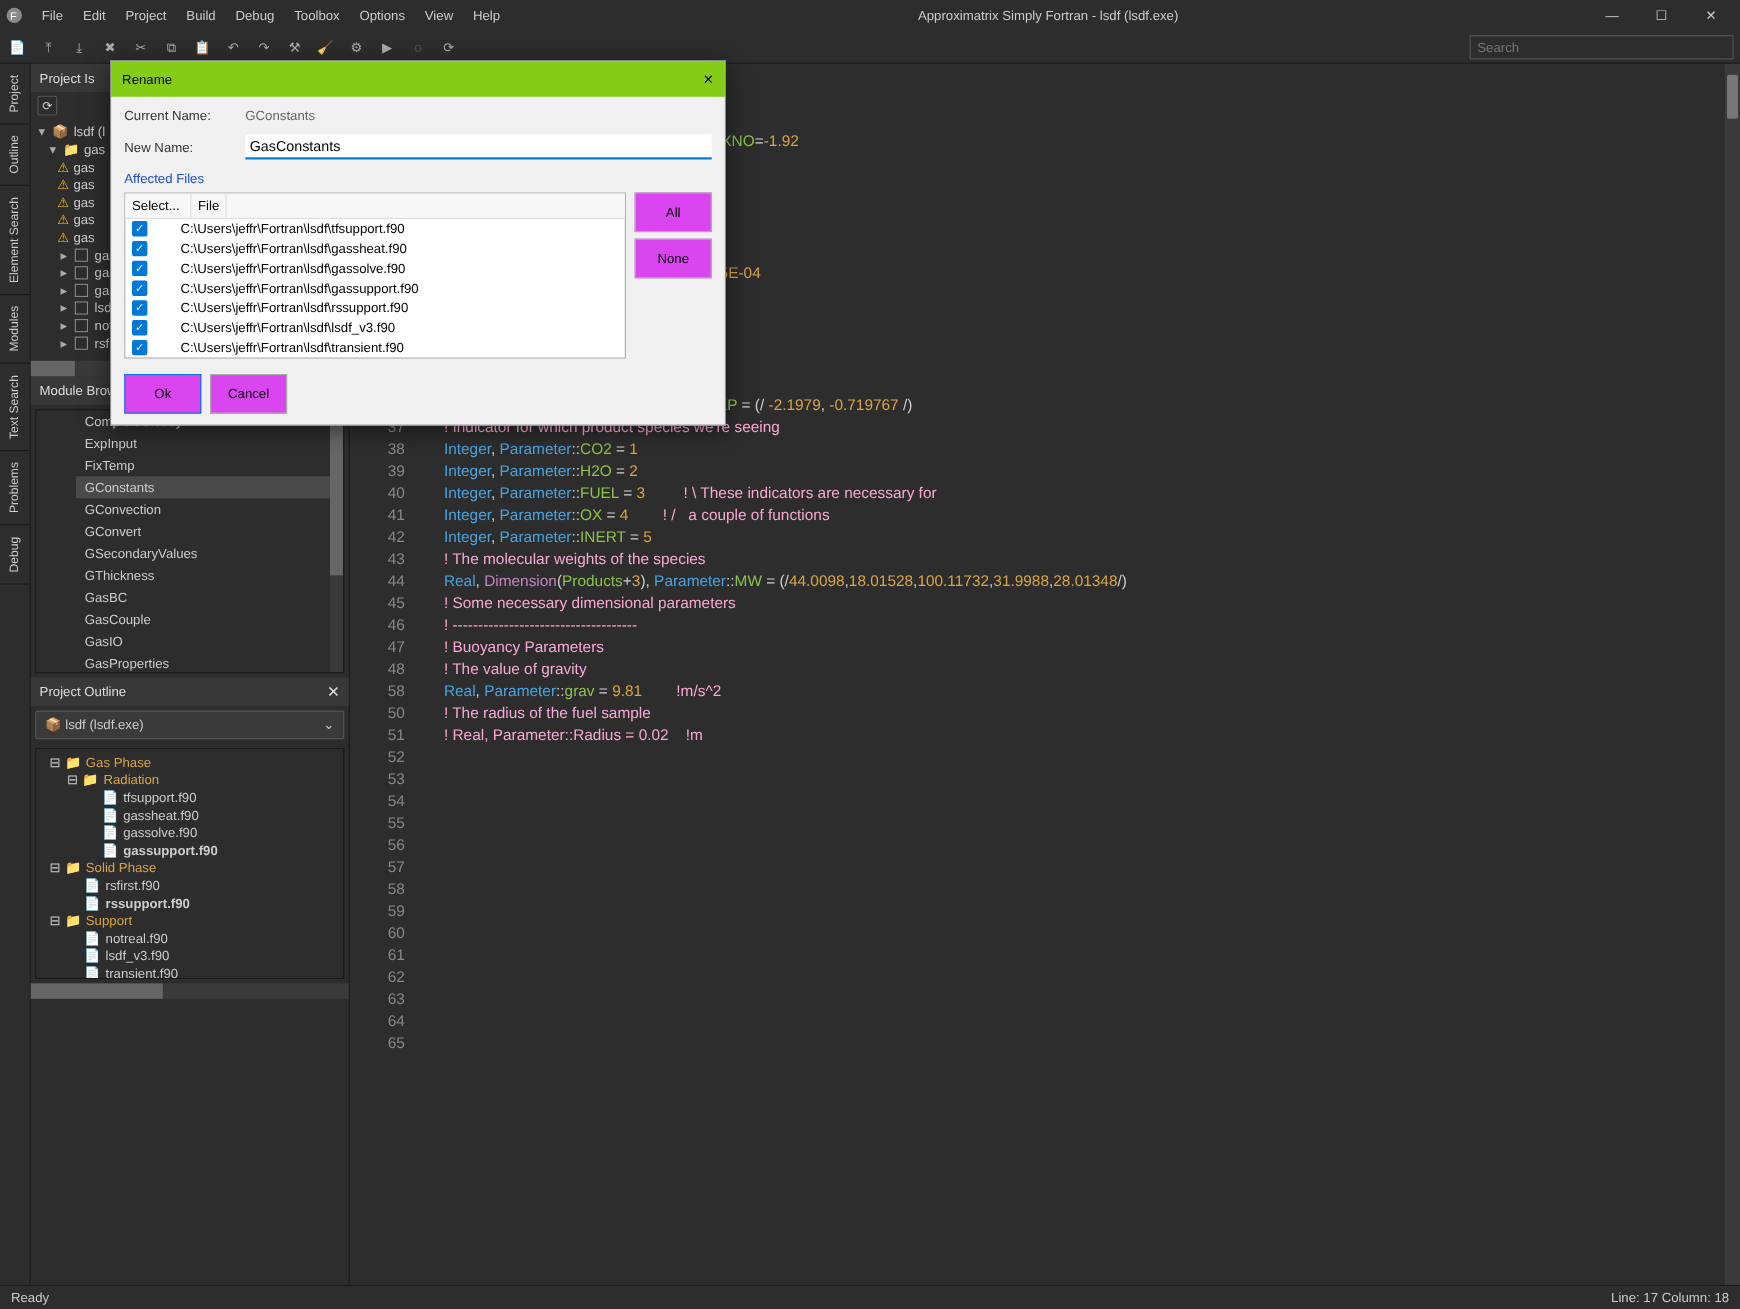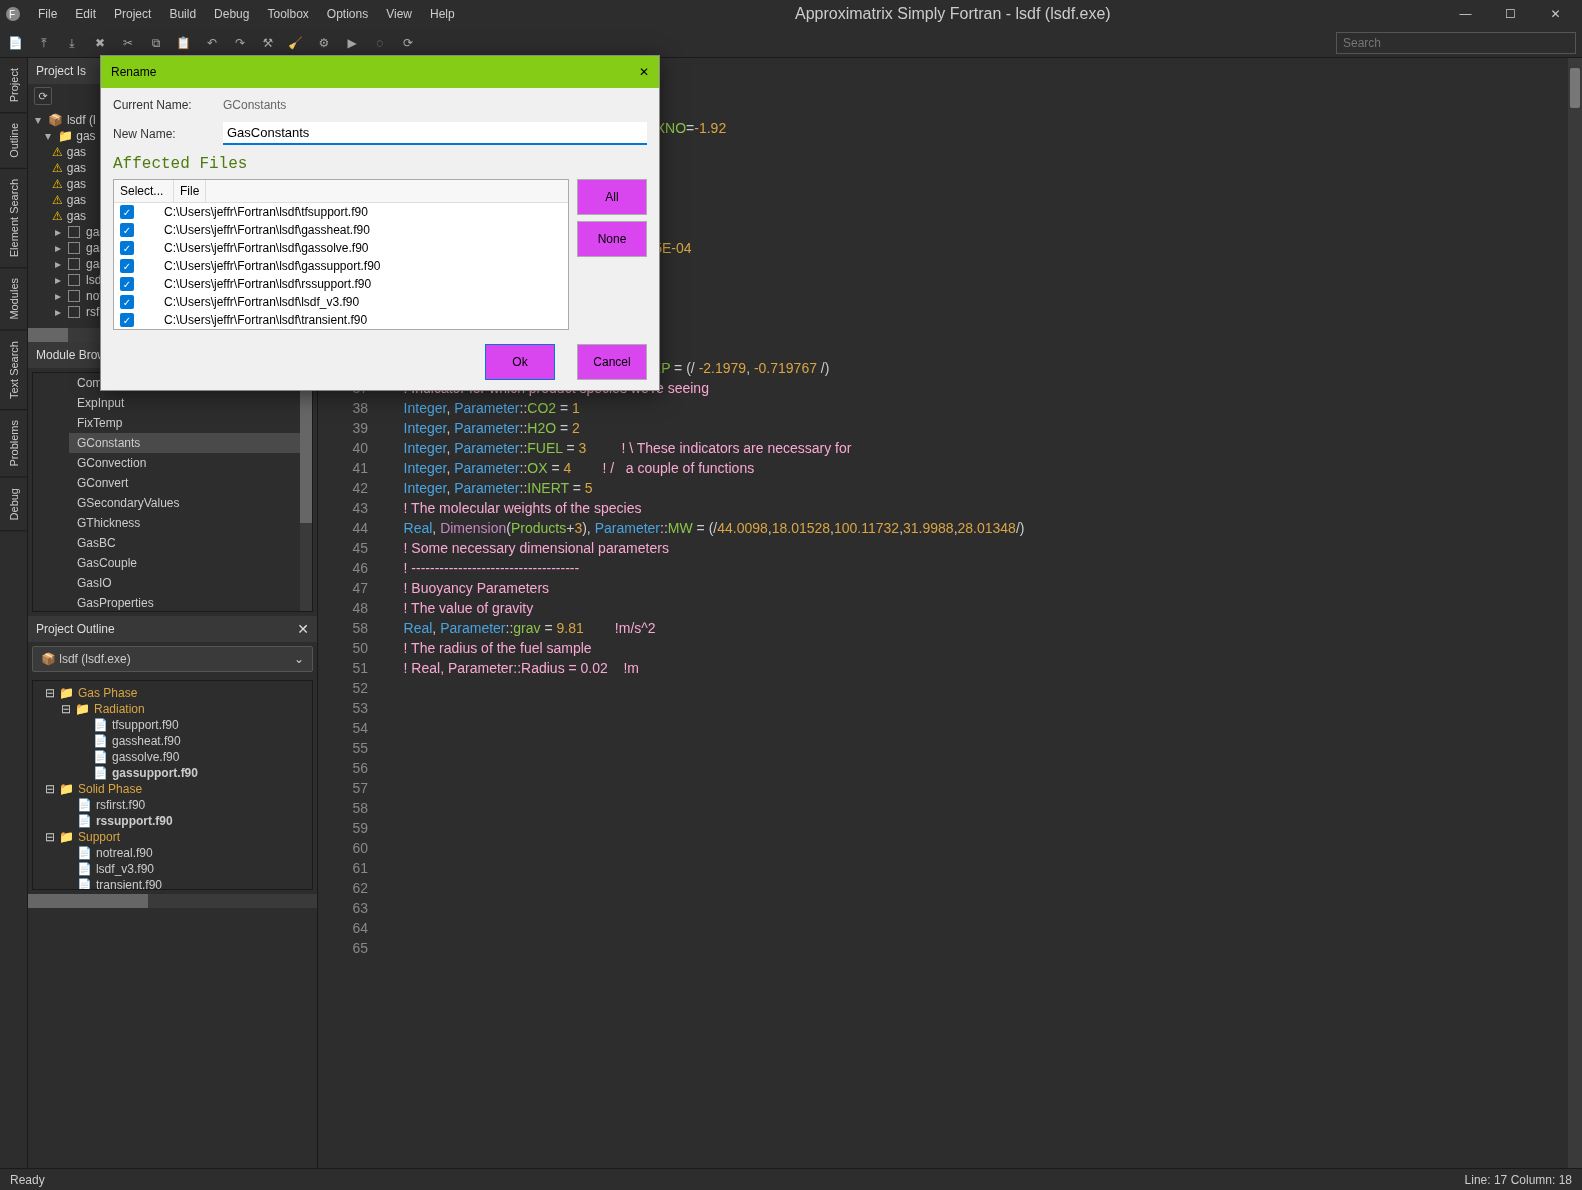--- a/index.html
+++ b/index.html
@@ -1,21 +1,21 @@
 <!DOCTYPE html>
 <html><head>
 <meta charset="utf-8">
 <style>
 * { box-sizing: border-box; margin: 0; padding: 0; font-family: "Segoe UI", Tahoma, sans-serif; }
 body { background: #2d2d2d; color: #ccc; font-size: 12px; overflow: hidden; width: 1582px; height: 1190px; position: relative; }
 .titlebar { height: 28px; background: #2d2d2d; display: flex; align-items: center; padding: 0 4px; }
 .titlebar .logo { width: 18px; height: 18px; margin-right: 8px; display:flex; align-items:center; justify-content:center; }
 .titlebar .menus { display: flex; gap: 2px; }
 .titlebar .menus span { padding: 4px 8px; color: #ccc; cursor: default; }
-.titlebar .title { flex: 1; text-align: center; color: #ccc; font-size: 16px; }
+.titlebar .title { flex: 1; text-align: center; color: #ccc; font-size: 12px; }
 .titlebar .winbtns { display: flex; }
 .titlebar .winbtns div { width: 45px; height: 28px; display:flex; align-items:center; justify-content:center; color:#ccc; }
 .toolbar { height: 30px; background: #2d2d2d; display:flex; align-items:center; padding:0 6px; gap:8px; border-bottom:1px solid #1a1a1a;}
 .toolbar .tbicon { width:20px; height:20px; display:flex; align-items:center; justify-content:center; color:#aaa; }
 .toolbar .search { margin-left:auto; width:240px; height:22px; background:#2d2d2d; border:1px solid #555; color:#888; padding:0 6px; font-size:12px;}
 .main { display:flex; height: calc(100% - 28px - 30px - 22px); }
 .leftrail { width:28px; background:#2d2d2d; display:flex; flex-direction:column; border-right:1px solid #1a1a1a;}
 .leftrail .tab { writing-mode: vertical-rl; transform: rotate(180deg); padding:10px 4px; color:#ccc; font-size:11px; display:flex; align-items:center; gap:4px; border-top:1px solid #1a1a1a;}
 .panels { width:290px; background:#2d2d2d; display:flex; flex-direction:column; border-right:1px solid #1a1a1a;}
 .panel-header { height:26px; background:#383838; display:flex; align-items:center; padding:0 8px; color:#ddd; font-size:12px; justify-content:space-between;}
@@ -52,31 +52,31 @@
 .fn { color:#c586c0; }
 .pr { color:#4aa3df; }
 .statusbar { height:22px; background:#2d2d2d; border-top:1px solid #1a1a1a; display:flex; align-items:center; padding:0 10px; color:#ccc; justify-content:space-between;}
 .dialog-backdrop { position:absolute; left:100px; top:55px; width:560px; background:#f0f0f0; border:1px solid #888; box-shadow:0 4px 20px rgba(0,0,0,0.5); color:#000;}
 .dialog-title { height:32px; display:flex; align-items:center; justify-content:space-between; padding:0 10px; background:#84cc16;}
 .dialog-body { padding:10px 12px; }
 .dlg-row { display:flex; align-items:center; margin-bottom:10px; }
 .dlg-row label { width:110px; color:#333; font-size:12px;}
 .dlg-row .val { color:#666; font-size:12px;}
 .dlg-row input { flex:1; border:none; border-bottom:2px solid #0078d7; padding:3px 4px; font-size:13px; outline:none; background:#fff;}
-.affected { font-size:16px; color:#4d7c0f; margin:6px 0;font-family:Liberation Mono, monospace;}
+.affected { font-size:12px; color:#1d4ed8; margin:6px 0;}
 .files-wrap { display:flex; gap:8px;}
 .files-table { flex:1; border:1px solid #aaa; background:#fff; font-size:12px;}
 .files-table .hdr { display:flex; background:#f7f7f7; border-bottom:1px solid #ddd;}
 .files-table .hdr div { padding:4px 6px; border-right:1px solid #ddd;}
 .files-table .hdr .c1 { width:60px;}
 .files-table .frow { display:flex; align-items:center; padding:2px 6px;}
 .files-table .frow .cb { width:14px; height:14px; background:#0078d7; border-radius:2px; display:flex; align-items:center; justify-content:center; color:#fff; font-size:10px; margin-right:30px;}
 .side-btns { display:flex; flex-direction:column; gap:6px;}
 .side-btns button, .dlg-buttons button { width:70px; height:36px; background:#d946ef; border:1px solid #adadad; font-size:12px; cursor:default;}
-.dlg-buttons { display:flex; justify-content:flex-end; gap:22px; margin-top:14px;}
+.dlg-buttons { display:flex; gap:8px; margin-top:14px;}
 .dlg-buttons .ok { border:1px solid #0078d7; }
 .editor .vscroll { position:absolute; right:0; top:0; bottom:0; width:14px; background:#3a3a3a;}
 .editor .vscroll .th { position:absolute; left:2px; right:2px; top:10px; height:40px; background:#777; border-radius:2px;}
 .dropdown-caret { position:absolute; right:6px; top:62px; color:#aaa; font-size:10px;}
 </style>
 </head>
 <body>
 
 <div class="titlebar">
   <div class="logo">

